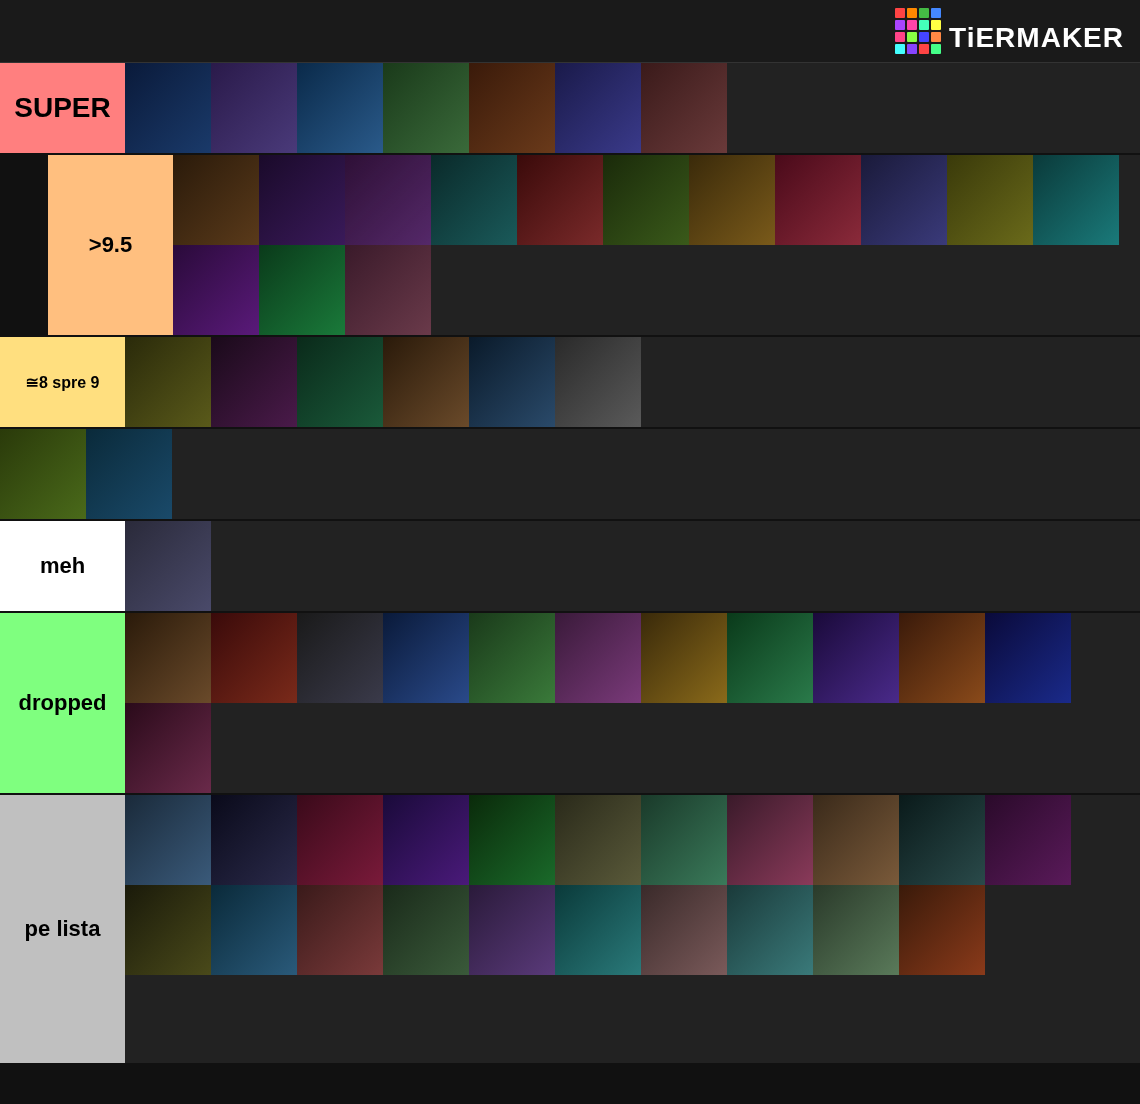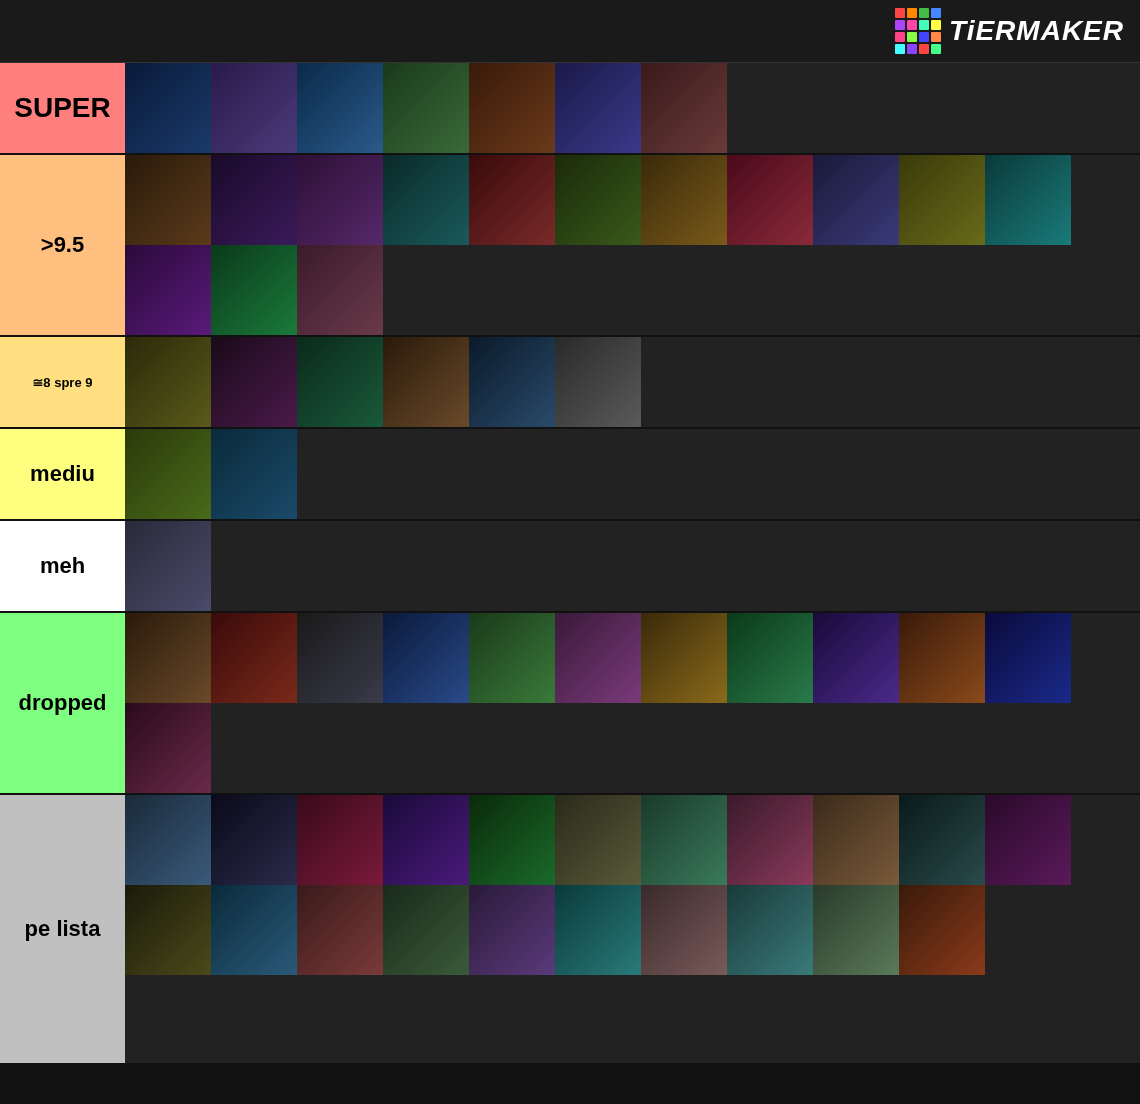--- a/index.html
+++ b/index.html
@@ -12,23 +12,22 @@
     .header {
       display: flex;
       align-items: center;
       justify-content: flex-end;
       padding: 8px 16px;
       background: #1a1a1a;
       border-bottom: 1px solid #333;
     }
     .logo {
       display: flex;
-      align-items: center;
+      align-items: flex-end;
       gap: 8px;
-      font-style: italic;
     }
     .logo-grid {
       display: grid;
       grid-template-columns: repeat(4, 10px);
       grid-template-rows: repeat(4, 10px);
       gap: 2px;
     }
     .logo-cell {
       width: 10px;
       height: 10px;
@@ -157,21 +156,21 @@
         </div>
       <div class="anime-card">
           <div class="anime-card-img" style="background:linear-gradient(135deg,#1a1a4a,#3a3a8a);"></div>
         </div>
       <div class="anime-card">
           <div class="anime-card-img" style="background:linear-gradient(135deg,#3a1a1a,#6a3a3a);"></div>
         </div>
     </div>
   </div>
 
-  <div class="tier-row" style="min-height:180px; flex-wrap:wrap;">
+  <div class="tier-row" style="min-height:180px; flex-wrap:wrap;margin-left:48px;">
     <div class="tier-label tier-95">&gt;9.5</div>
     <div class="tier-content">
       <div class="anime-card">
           <div class="anime-card-img" style="background:linear-gradient(135deg,#2a1a0a,#5a3a1a);"></div>
         </div>
       <div class="anime-card">
           <div class="anime-card-img" style="background:linear-gradient(135deg,#1a0a2a,#3a1a5a);"></div>
         </div>
       <div class="anime-card">
           <div class="anime-card-img" style="background:linear-gradient(135deg,#0a1a3a,#1a3a6a); filter:hue-rotate(60deg);"></div>
@@ -207,21 +206,21 @@
           <div class="anime-card-img" style="background:linear-gradient(135deg,#0a3a1a,#1a7a3a);"></div>
         </div>
 
       <div class="anime-card">
           <div class="anime-card-img" style="background:linear-gradient(135deg,#3a1a2a,#6a3a4a);"></div>
         </div>
     </div>
   </div>
 
   <div class="tier-row" style="min-height:90px;">
-    <div class="tier-label tier-89" style="font-size:13px;">≅8 spre 9</div>
+    <div class="tier-label tier-89" style="font-size:16px;">≅8 spre 9</div>
     <div class="tier-content">
       <div class="anime-card">
           <div class="anime-card-img" style="background:linear-gradient(135deg,#2a2a0a,#5a5a1a);"></div>
         </div>
       <div class="anime-card">
           <div class="anime-card-img" style="background:linear-gradient(135deg,#1a0a1a,#4a1a4a);"></div>
         </div>
       <div class="anime-card">
           <div class="anime-card-img" style="background:linear-gradient(135deg,#0a2a1a,#1a5a3a);"></div>
         </div>
@@ -231,21 +230,20 @@
       <div class="anime-card">
           <div class="anime-card-img" style="background:linear-gradient(135deg,#0a1a2a,#2a4a6a);"></div>
         </div>
       <div class="anime-card">
           <div class="anime-card-img" style="background:linear-gradient(135deg,#2a2a2a,#5a5a5a);"></div>
         </div>
     </div>
   </div>
 
   <div class="tier-row" style="min-height:90px;">
-    <div class="tier-label tier-mediu">mediu</div>
     <div class="tier-content">
       <div class="anime-card">
           <div class="anime-card-img" style="background:linear-gradient(135deg,#2a3a0a,#4a6a1a);"></div>
         </div>
       <div class="anime-card">
           <div class="anime-card-img" style="background:linear-gradient(135deg,#0a2a3a,#1a4a6a);"></div>
         </div>
     </div>
   </div>
 

